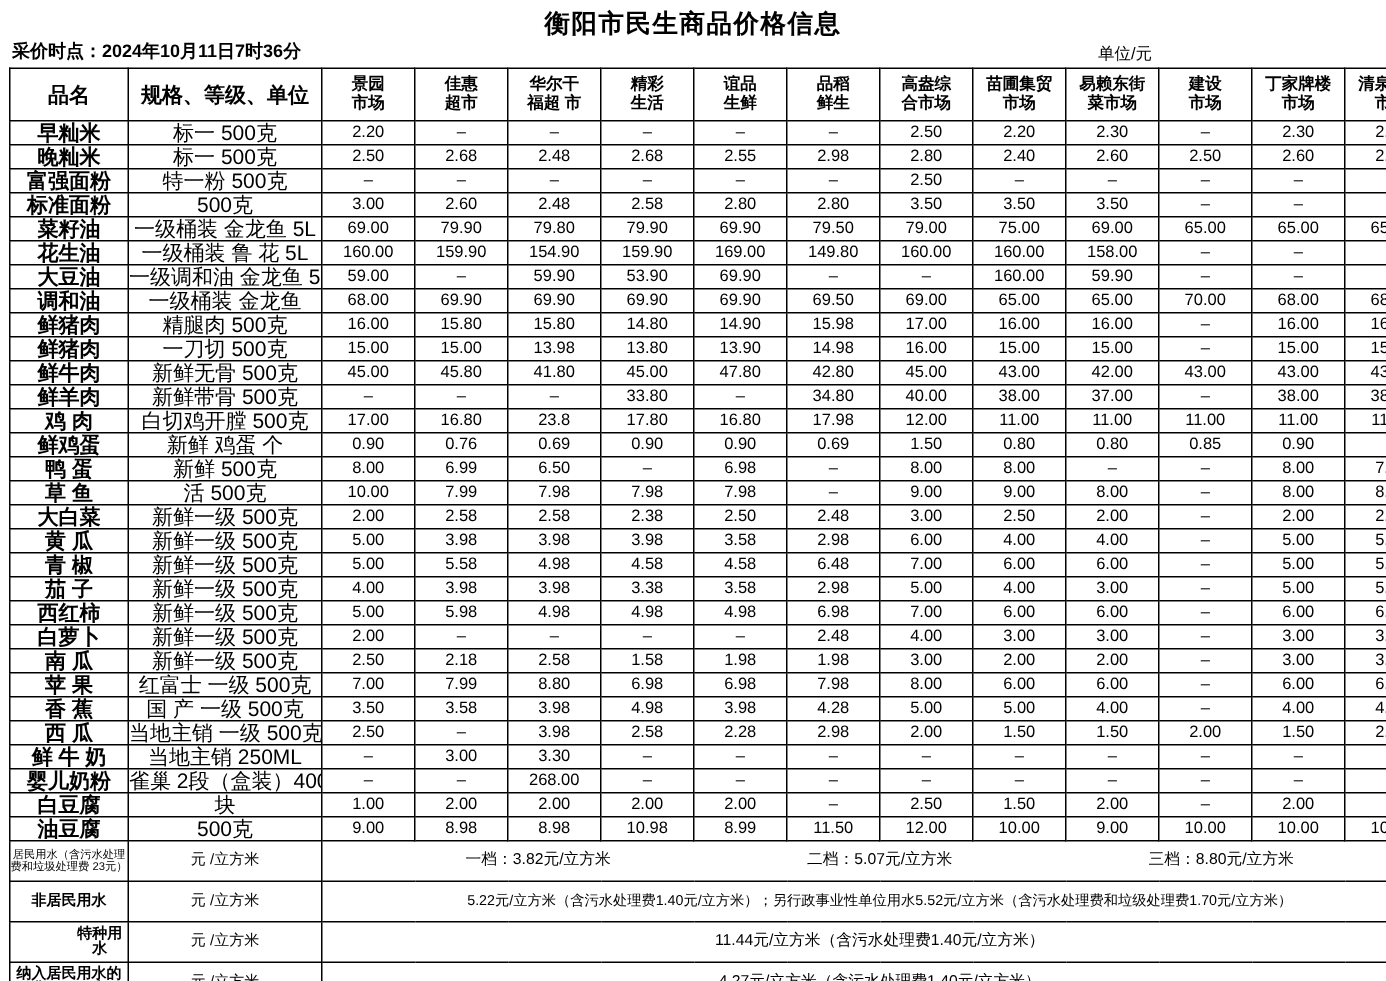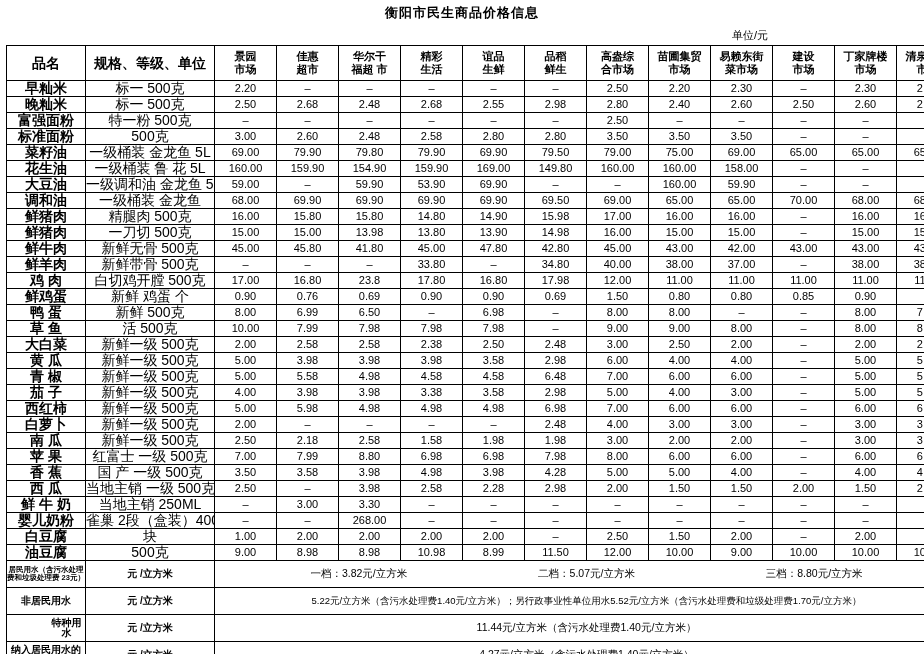--- a/index.html
+++ b/index.html
@@ -6,21 +6,21 @@
   body{
     width:924px;height:654px;
     background:#ffffff;
     font-family:"Liberation Sans","DejaVu Sans",sans-serif;
     color:#000;
     overflow:hidden;
   }
   .page{position:relative;width:924px;height:654px;}
   .title{
     text-align:center;
-    font-size:13px;
+    font-size:17px;
     font-weight:bold;
     letter-spacing:1px;
     padding-top:4px;
     height:22px;
     font-family:"DejaVu Serif","Liberation Serif",serif;
   }
   .subrow{
     display:flex;
     align-items:flex-end;
     padding:0 6px 2px 8px;
@@ -50,34 +50,35 @@
   thead th{
     font-weight:bold;
     font-size:11px;
     height:34px;
     line-height:1.15;
   }
   .c-name{width:78px;font-weight:bold;font-size:14px;}
   .c-spec{width:128px;font-size:14px;}
   .c-val{width:61px;font-size:11px;}
   .util-label{font-size:10px;font-weight:bold;}
-  .util-unit{font-size:10px;font-weight:bold;}
+  .util-unit{font-size:10px;}
   .util-val{font-size:10.5px;}
   .util-val .tier{display:inline-block;}
-  .tiny{font-size:7.5px;line-height:1.05;font-weight:bold;}
+  .tiny{font-size:7.5px;line-height:1.05;font-weight:normal;}
   .utilrow td{height:26px;}
 </style>
 </head>
 <body>
 
 <div class="page">
 
   <div class="title">衡阳市民生商品价格信息</div>
 
   <div class="subrow">
+    <div class="left">采价时点：2024年10月11日7时36分</div>
     <div class="right">单位/元</div>
   </div>
 
   <table>
     <thead>
       <tr>
         <th class="c-name">
           <div>品名</div>
         </th>
         <th class="c-spec">

